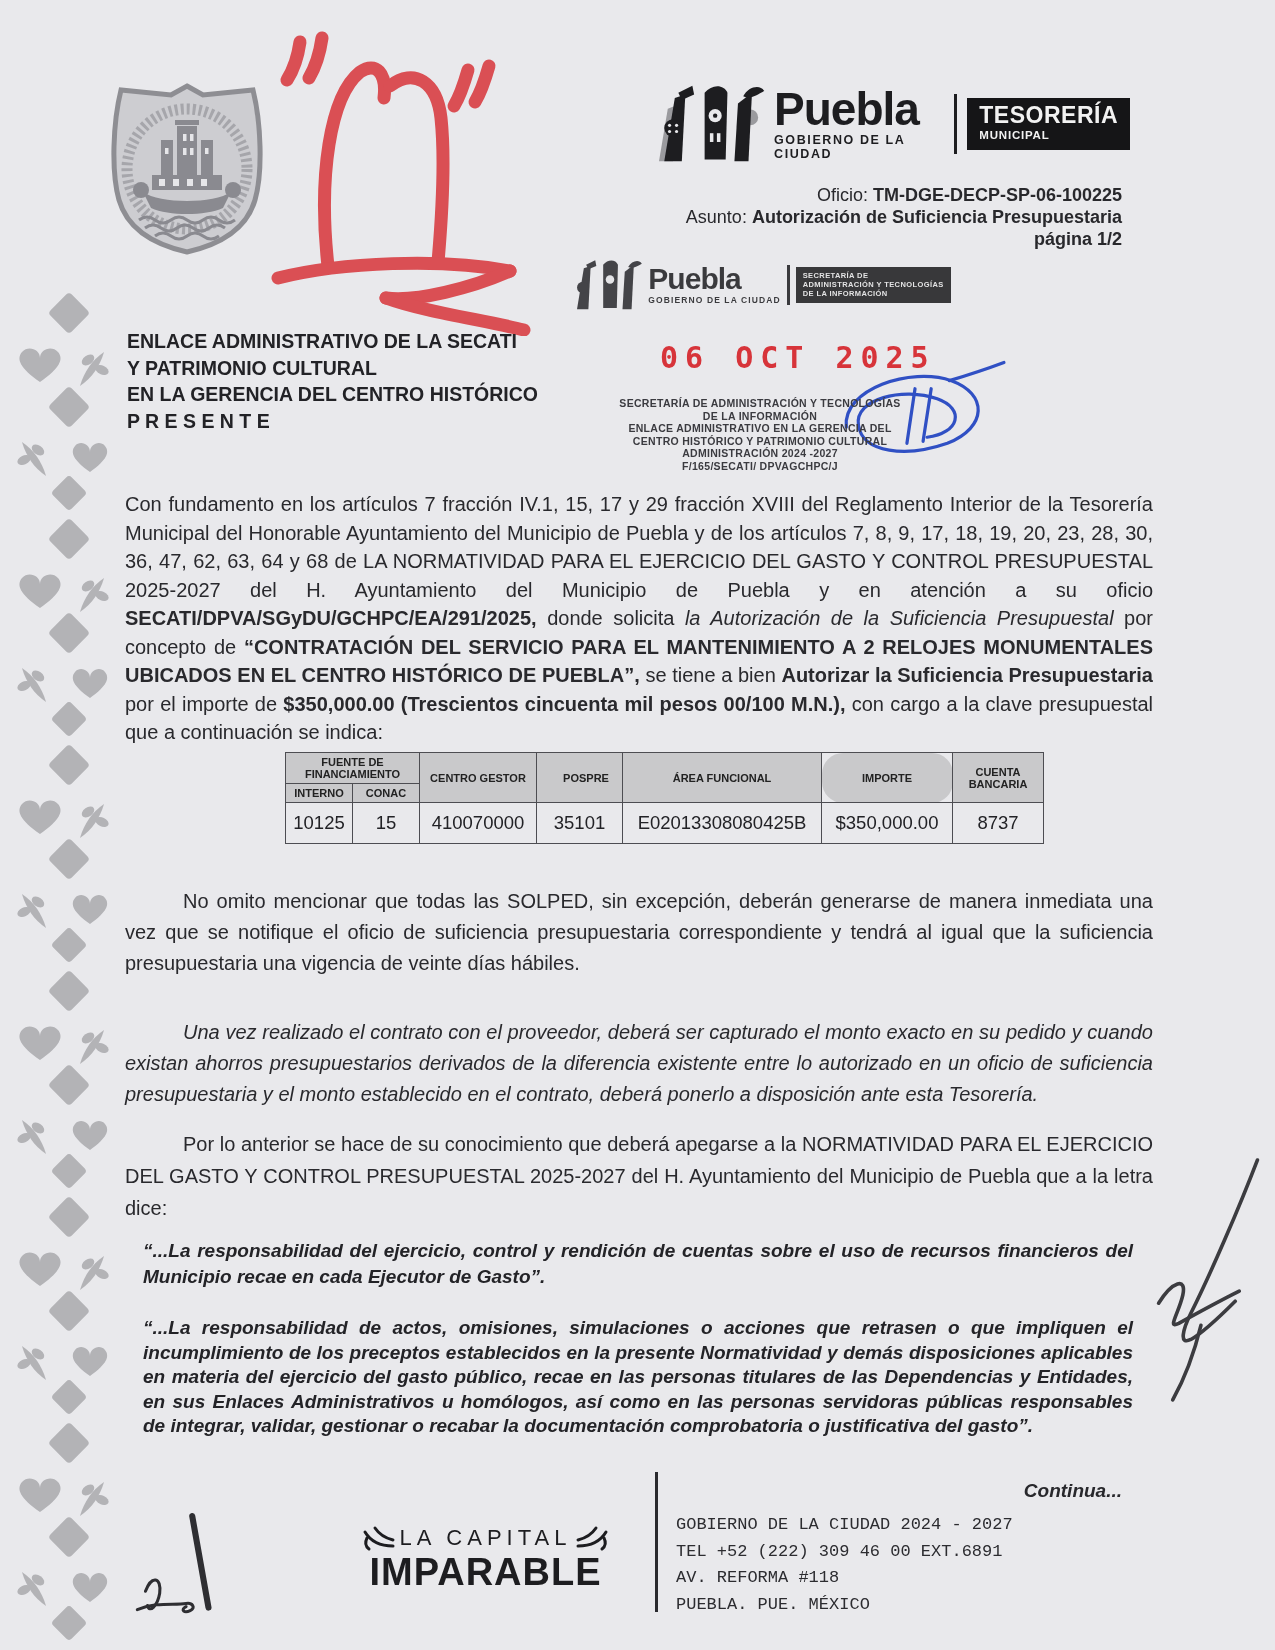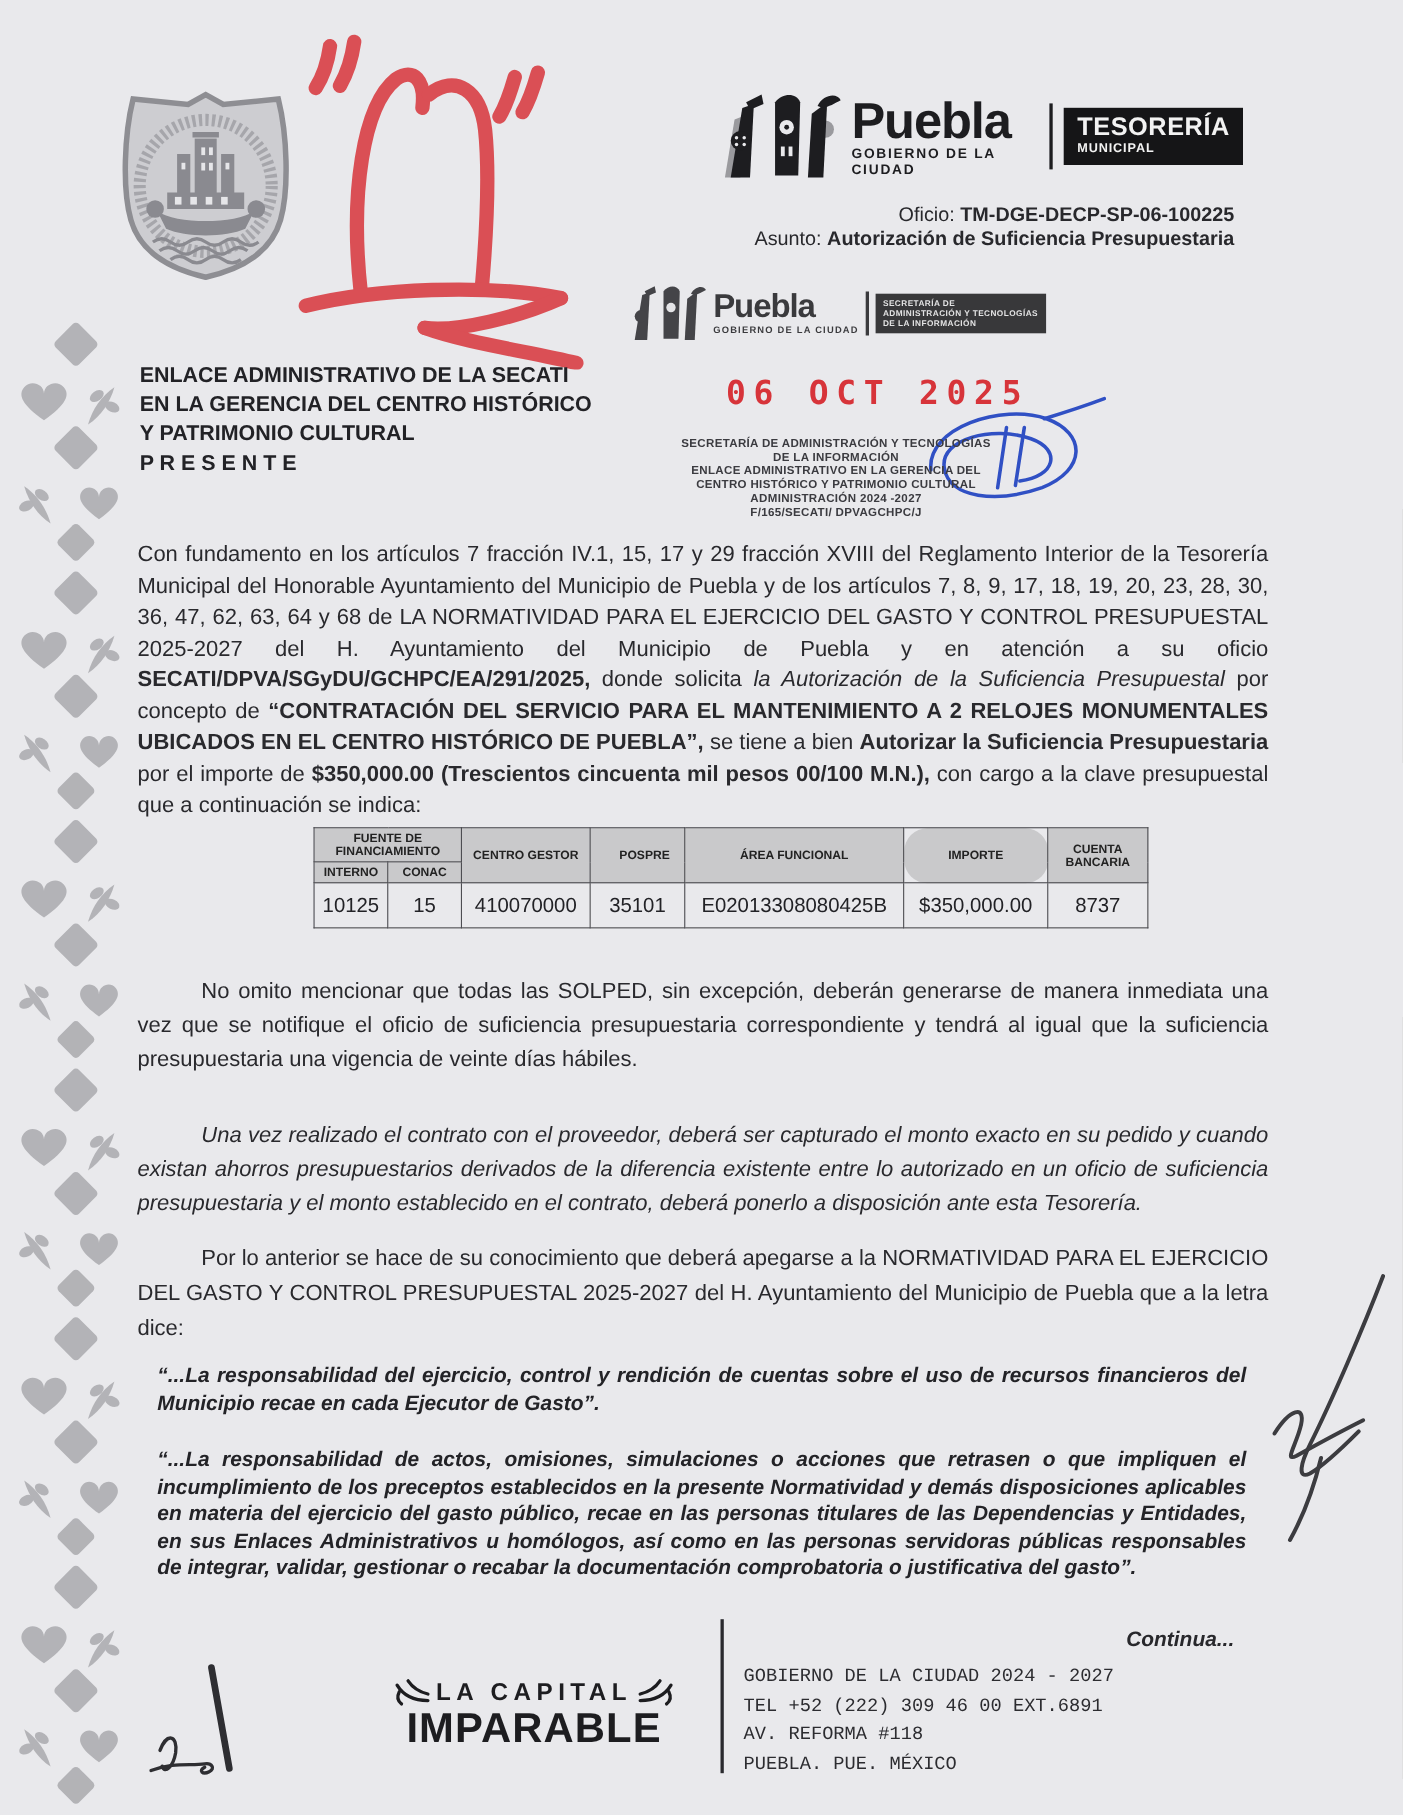--- a/index.html
+++ b/index.html
@@ -50,21 +50,21 @@
   .continua{right:153px; top:1480px; font-weight:700; font-style:italic; font-size:19px;}
   
   .ctable{left:285px; top:752px; border-collapse:collapse; font-size:11px;}
   .ctable th,.ctable td{border:1.5px solid #4d4d52; text-align:center; vertical-align:middle;}
   .ctable th{background:#c9c9cb; font-weight:700; padding:3px 4px; line-height:12px; color:#222;}
   .ctable td{font-size:18.5px; padding:4px 6px; height:32px; color:#222226;}
   
   .fdivider{left:655px; top:1472px; width:2.5px; height:140px; background:#2a2a2e;}
   .lacapital{left:338px; top:1524px; width:295px; text-align:center; color:#1d1d20;}
   .lc-row{display:flex; align-items:center; justify-content:center; gap:5px;}
-  .lc-top{font-weight:700; font-size:22px; letter-spacing:5px;}
+  .lc-top{font-weight:400; font-size:22px; letter-spacing:5px;}
   .lc-bottom{font-weight:700; font-size:38px; letter-spacing:1px; line-height:38px; margin-top:1px;}
   .flines{left:676px; top:1512px; font-family:"Liberation Mono", monospace; font-size:17px;
     line-height:26.5px; color:#2c2c30; white-space:nowrap;}
 </style>
 </head>
 <body>
 
 <div class="paper">
 
   <svg class="abs" style="left:12px; top:292px;" width="100" height="1355" viewBox="0 0 100 1355">
@@ -173,20 +173,21 @@
     <div class="brand-divider"></div>
     <div class="tes-box">
       <div class="l1">TESORERÍA</div>
       <div class="l2">MUNICIPAL</div>
     </div>
   </div>
 
   <div class="abs hlines">
     <div class="hline"><span>Oficio: </span><span class="b">TM-DGE-DECP-SP-06-100225</span></div>
     <div class="hline"><span>Asunto: </span><span class="b">Autorización de Suficiencia Presupuestaria</span></div>
+    <div class="hline b">página 1/2</div>
   </div>
 
   <div class="abs stamp">
     <div class="stamp-logo">
       <svg width="74" height="54" viewBox="0 0 130 95">
         <g fill="#2a2a2e">
           <polygon points="14,90 26,18 38,14 34,90"></polygon>
           <path d="M30,12 l16,-8 l2,10 l-14,6 Z"></path>
           <circle cx="24" cy="52" r="10"></circle>
           <path d="M60,12 C68,2 82,2 86,12 L84,88 H60 Z"></path>
@@ -223,22 +224,22 @@
     <div>SECRETARÍA DE ADMINISTRACIÓN Y TECNOLOGÍAS</div>
     <div>DE LA INFORMACIÓN</div>
     <div>ENLACE ADMINISTRATIVO EN LA GERENCIA DEL</div>
     <div>CENTRO HISTÓRICO Y PATRIMONIO CULTURAL</div>
     <div>ADMINISTRACIÓN 2024 -2027</div>
     <div>F/165/SECATI/ DPVAGCHPC/J</div>
   </div>
 
   <div class="abs recipient">
     <div>ENLACE ADMINISTRATIVO DE LA SECATI</div>
+    <div>Y PATRIMONIO CULTURAL</div>
     <div>EN LA GERENCIA DEL CENTRO HISTÓRICO</div>
-    <div>Y PATRIMONIO CULTURAL</div>
     <div>P R E S E N T E</div>
   </div>
 
   <div class="abs para p1"><span>Con fundamento en los artículos 7 fracción IV.1, 15, 17 y 29 fracción XVIII del Reglamento Interior de la Tesorería Municipal del Honorable Ayuntamiento del Municipio de Puebla y de los artículos 7, 8, 9, 17, 18, 19, 20, 23, 28, 30, 36, 47, 62, 63, 64 y 68 de LA NORMATIVIDAD PARA EL EJERCICIO DEL GASTO Y CONTROL PRESUPUESTAL 2025-2027 del H. Ayuntamiento del Municipio de Puebla y en atención a su oficio </span><span class="b">SECATI/DPVA/SGyDU/GCHPC/EA/291/2025,</span><span> donde solicita </span><span class="i">la Autorización de la Suficiencia Presupuestal</span><span> por concepto de </span><span class="b">“CONTRATACIÓN DEL SERVICIO PARA EL MANTENIMIENTO A 2 RELOJES MONUMENTALES UBICADOS EN EL CENTRO HISTÓRICO DE PUEBLA”,</span><span> se tiene a bien </span><span class="b">Autorizar la Suficiencia Presupuestaria</span><span> por el importe de </span><span class="b">$350,000.00 (Trescientos cincuenta mil pesos 00/100 M.N.),</span><span> con cargo a la clave presupuestal que a continuación se indica:</span></div>
 
   <table class="abs ctable">
     <tbody>
         <tr>
       <th colspan="2" style="width:116px;">FUENTE DE FINANCIAMIENTO</th>
       <th rowspan="2" style="width:108px;">CENTRO GESTOR</th>

